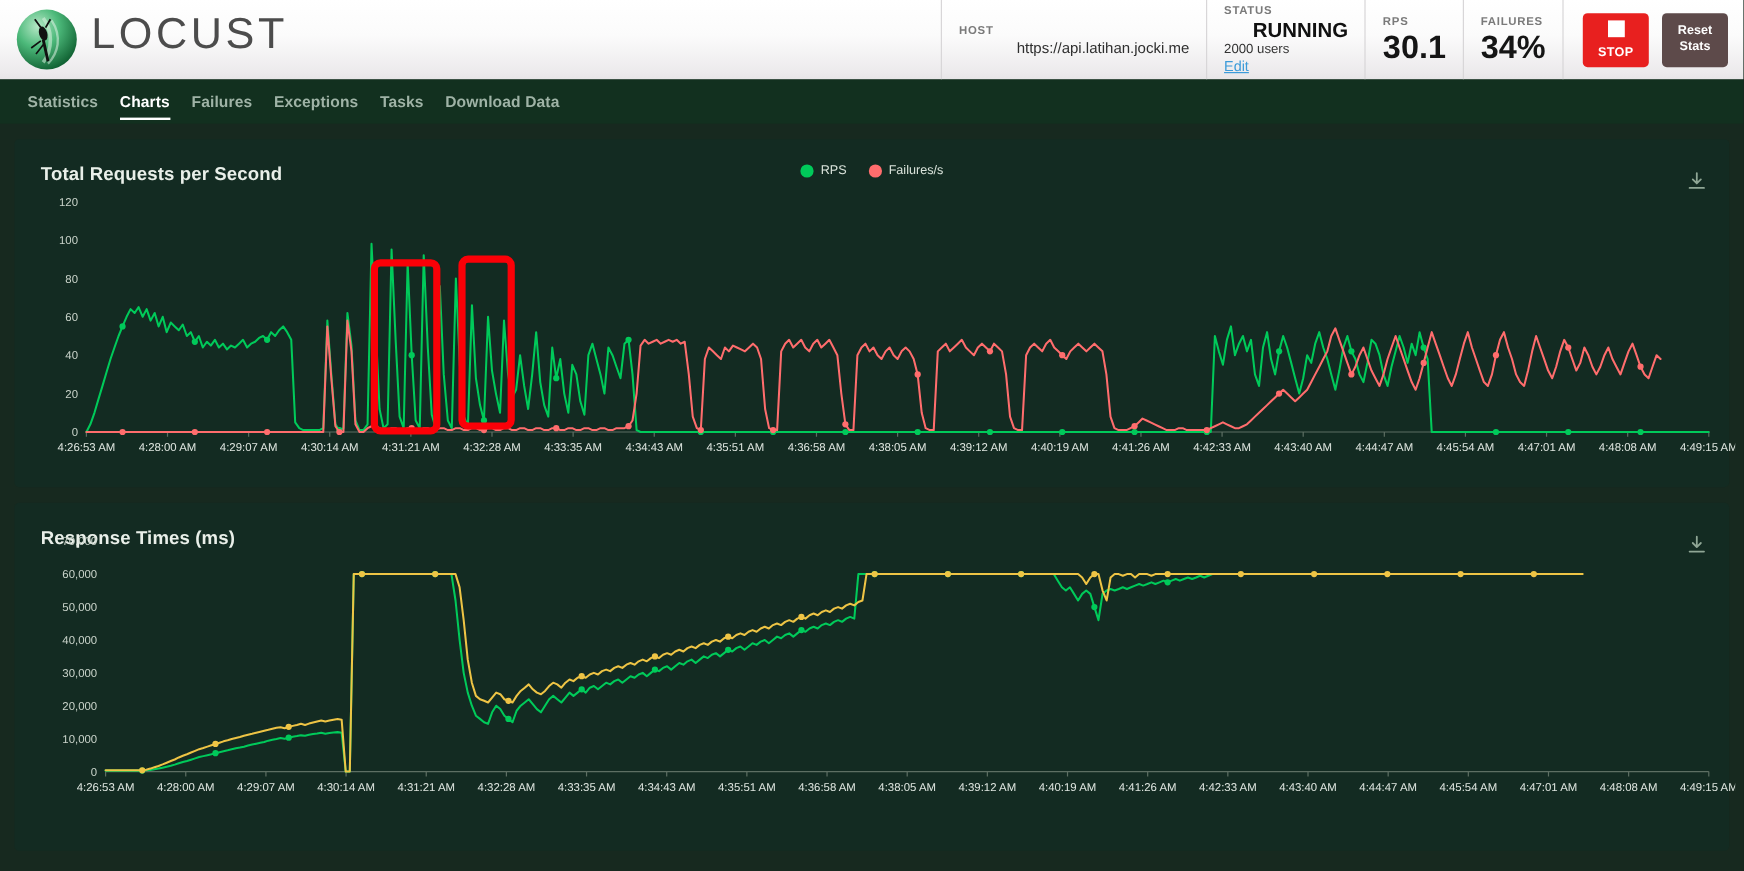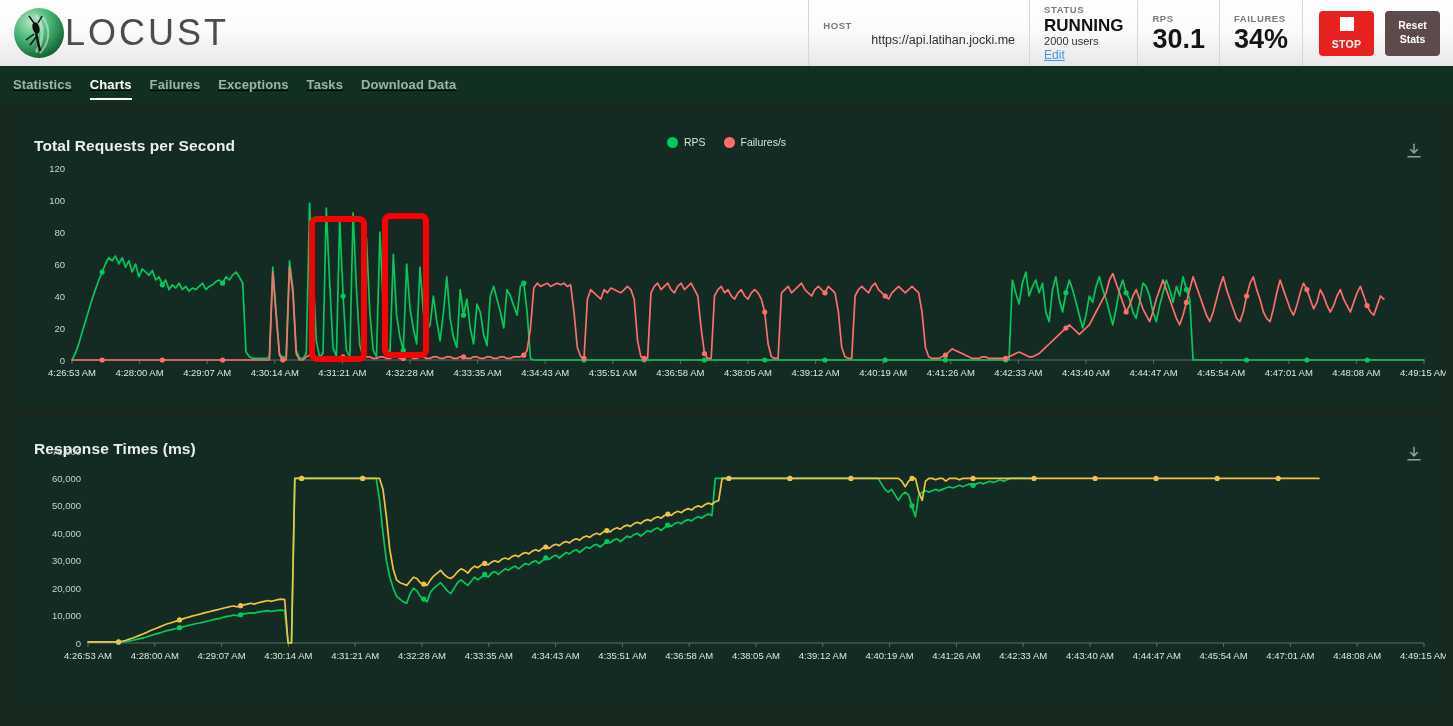--- a/index.html
+++ b/index.html
@@ -10,39 +10,39 @@
     overflow: hidden;
   }
 
   
   .header {
     position: relative;
     height: 66px;
     background: linear-gradient(to bottom, #ffffff 0%, #fbfbfb 45%, #eceaec 92%, #e7e5e7 100%);
     display: flex; align-items: center;
   }
-  .logo-wrap { display: flex; align-items: center; padding-left: 13px; }
+  .logo-wrap { display: flex; padding-left: 13px; gap: 11px; }
   .logo-mark { width: 52px; height: 52px; display: block; }
   .logo-text {
     font-size: 36px; letter-spacing: 3px; color: #4c4c4c;
     font-weight: 300; font-family: "Liberation Sans", sans-serif;
   }
 
   .hdr-right { position: absolute; right: 0; top: 0; height: 66px; display: flex; align-items: stretch; }
   .stat-cell {
     display: flex; flex-direction: column; justify-content: center;
     padding: 0 14px; border-left: 1px solid #d8d6d8; min-width: 60px;
   }
   .stat-cell.first { border-left: 1px solid #d8d6d8; }
   .stat-label {
     font-size: 9.5px; letter-spacing: .6px; color: #7a7a7a;
     text-transform: uppercase; font-weight: 700; margin-bottom: 2px;
   }
   .stat-host { font-size: 12.5px; color: #2f2f2f; margin-left: 48px; }
-  .stat-status { font-size: 17px; font-weight: 700; color: #111; line-height: 1.05; }
+  .stat-status { font-size: 17px; font-weight: 700; color: #111; line-height: 1.05; margin-left: 24px; }
   .stat-users { font-size: 11px; color: #333; line-height: 1.25; }
   .stat-edit { font-size: 12px; color: #3b9bd9; text-decoration: underline; cursor: pointer; }
   .stat-big { font-size: 27px; font-weight: 700; color: #151515; line-height: 1; }
   .btn-area { display: flex; align-items: center; gap: 11px; padding: 0 13px 0 16px; border-left: 1px solid #d8d6d8; }
   .btn-stop {
     width: 55px; height: 45px; background: #e8201f; border: none; border-radius: 4px;
     color: #fff; font-size: 10.5px; font-weight: 700; letter-spacing: .3px;
     display: flex; flex-direction: column; align-items: center; justify-content: center;
     gap: 7px; cursor: pointer; font-family: "Liberation Sans", sans-serif;
   }
@@ -50,21 +50,21 @@
   .btn-reset {
     width: 55px; height: 45px; background: #5d4a4a; border: none; border-radius: 4px;
     color: #fff; font-size: 10.5px; font-weight: 700; line-height: 1.3;
     display: flex; flex-direction: column; align-items: center; justify-content: center;
     cursor: pointer; font-family: Liberation Sans, sans-serif;
   }
 
   
   .nav {
     height: 37px; background: #12301f; display: flex; align-items: stretch;
-    padding-left: 4px; gap: 0; text-decoration: underline;
+    padding-left: 14px; gap: 0;
   }
   .nav-item {
     display: flex; align-items: center; padding: 0 9px;
     font-size: 13px; font-weight: 700; color: #9fb3a6; cursor: pointer;
     position: relative; letter-spacing: .1px;
   }
   .nav-item.active { color: #ffffff; }
   .nav-item.active::after {
     content: ""; position: absolute; left: 9px; right: 9px; bottom: 3px;
     height: 2px; background: #ffffff;

